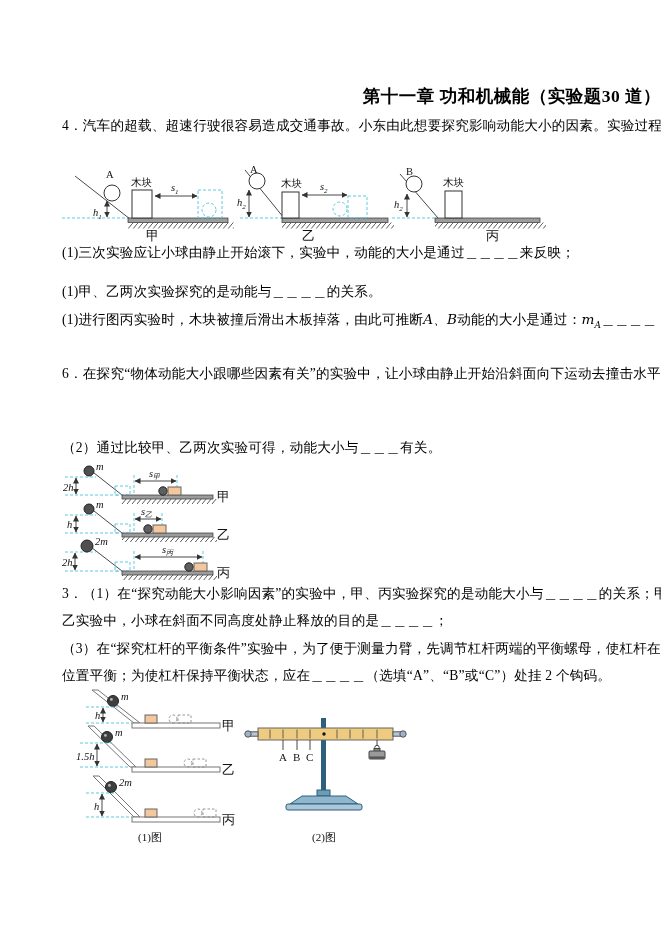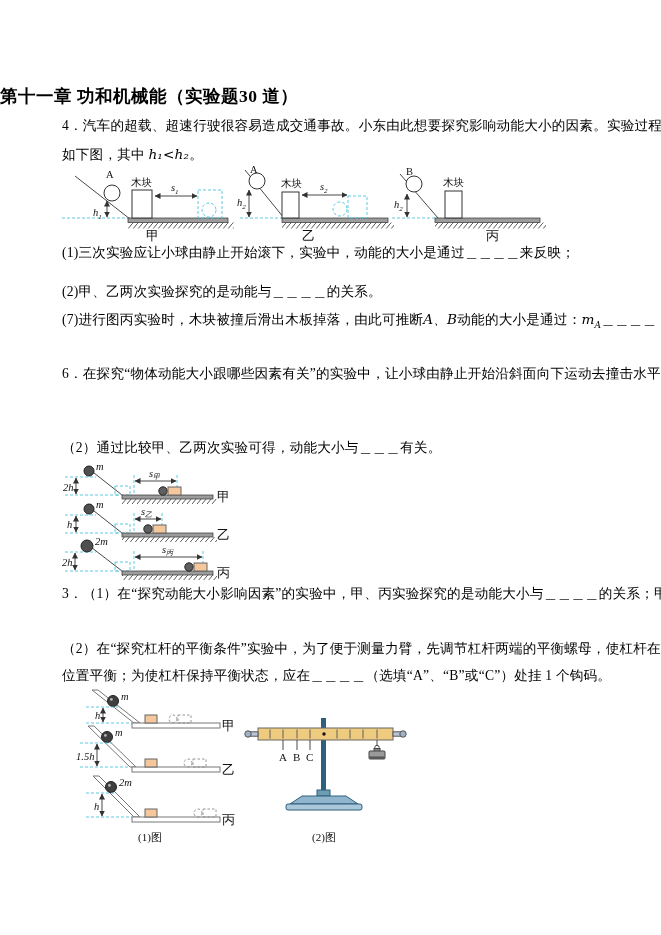--- a/index.html
+++ b/index.html
@@ -1,18 +1,18 @@
 <!DOCTYPE html>
 <html><head>
 <meta charset="utf-8">
 <style>
   html,body{margin:0;padding:0;background:#e8e8e8;}
   .page{position:relative;width:661px;height:935px;background:#ffffff;margin:0 auto;
         font-family:"Liberation Serif","DejaVu Serif",serif;color:#000;overflow:hidden;}
-  .title{position:absolute;left:0;top:84px;width:100%;text-align:left;
+  .title{position:absolute;left:0;top:84px;width:100%;text-align:right;
          font-size:17.5px;font-weight:bold;letter-spacing:.5px;}
   .t{position:absolute;left:62px;width:556px;font-size:13.6px;white-space:nowrap;letter-spacing:.2px;}
   .v{font-style:italic;font-family:"DejaVu Serif",serif;}
   sub{font-size:9px;}
   svg{position:absolute;overflow:visible;}
   svg text{font-family:"Liberation Serif","DejaVu Serif",serif;fill:#111;}
   .dash{stroke:#4cc4de;stroke-width:.9;fill:none;stroke-dasharray:3 2;}
   .gdash{stroke:#8a8a8a;stroke-width:.9;fill:none;stroke-dasharray:2.5 2;}
   .arr{stroke:#333;stroke-width:.9;fill:none;}
   .ln{stroke:#333;stroke-width:.9;fill:none;}
@@ -23,21 +23,20 @@
   .smallcap{font-size:11px;}
 </style>
 </head>
 <body>
 
 <div class="page">
 
   <div class="title">第十一章 功和机械能（实验题30 道）</div>
 
   <div class="t" style="top:117px">4．汽车的超载、超速行驶很容易造成交通事故。小东由此想要探究影响动能大小的因素。实验过程</div>
-  <div class="t" style="top:146px"><span>如下图，其中 </span><span class="v">h₁&lt;h₂</span><span>。</span></div>
 
   <svg width="545" height="80" viewBox="0 0 545 80" style="left:62px;top:164px">
     <defs>
       <marker id="f1a" viewBox="0 0 6 6" markerWidth="6" markerHeight="6" refX="5.5" refY="3" orient="auto-start-reverse" markerUnits="userSpaceOnUse">
           <path d="M0,0L6,3L0,6Z" fill="#333"></path>
         </marker>
       <pattern id="f1h" width="5" height="6" patternUnits="userSpaceOnUse">
         <line x1="5" y1="0" x2="0" y2="6" stroke="#444" stroke-width="0.9"></line>
       </pattern>
     </defs>
@@ -87,22 +86,22 @@
       <text class="lblI" x="2" y="44"><tspan>h</tspan><tspan font-size="7" dy="2.5">2</tspan></text>
       <rect x="43" y="54" width="105" height="4.5" fill="#9c9c9c" stroke="#333" stroke-width="0.7"></rect>
       <rect x="43" y="58.5" width="111" height="6" fill="url(#f1h)"></rect>
       <rect x="53" y="27" width="17" height="27" fill="#fff" stroke="#333"></rect>
       <text class="lbl" x="51" y="22">木块</text>
       <text class="cap" x="94" y="76">丙</text>
     </g>
   </svg>
 
   <div class="t" style="top:244px">(1)三次实验应让小球由静止开始滚下，实验中，动能的大小是通过＿＿＿＿来反映；</div>
-  <div class="t" style="top:283px">(2)甲、乙两次实验探究的是动能与＿＿＿＿的关系。</div>
-  <div class="t" style="top:311px"><span>(7)进行图丙实验时，木块被撞后滑出木板掉落，由此可推断</span><span class="v">A、B</span><span>动能的大小是通过：</span><span class="v">m</span><sub class="v">A</sub><span>＿＿＿＿</span></div>
+  <div class="t" style="top:283px">(1)甲、乙两次实验探究的是动能与＿＿＿＿的关系。</div>
+  <div class="t" style="top:311px"><span>(1)进行图丙实验时，木块被撞后滑出木板掉落，由此可推断</span><span class="v">A、B</span><span>动能的大小是通过：</span><span class="v">m</span><sub class="v">A</sub><span>＿＿＿＿</span></div>
 
   <div class="t" style="top:365px">6．在探究“物体动能大小跟哪些因素有关”的实验中，让小球由静止开始沿斜面向下运动去撞击水平</div>
   <div class="t" style="top:439px">（2）通过比较甲、乙两次实验可得，动能大小与＿＿＿有关。</div>
 
   <svg width="178" height="122" viewBox="0 0 178 122" style="left:62px;top:462px">
     <defs>
       <marker id="f2a" viewBox="0 0 6 6" markerWidth="6" markerHeight="6" refX="5.5" refY="3" orient="auto-start-reverse" markerUnits="userSpaceOnUse">
           <path d="M0,0L6,3L0,6Z" fill="#333"></path>
         </marker>
       <pattern id="f2h" width="5" height="6" patternUnits="userSpaceOnUse">
@@ -165,22 +164,23 @@
       <line class="dash" x1="141" y1="89" x2="141" y2="109"></line>
       <line class="arr" x1="73" y1="95" x2="140" y2="95" marker-start="url(#f2a)" marker-end="url(#f2a)"></line>
       <text class="lblI" x="100" y="91" font-size="9.5"><tspan>s</tspan><tspan font-size="7" dy="2">丙</tspan></text>
       <circle cx="127" cy="105" r="4.2" fill="#5f5f5f" stroke="#222"></circle>
       <rect x="132" y="101" width="13" height="8" fill="#f4c79c" stroke="#666"></rect>
       <text class="cap" x="155" y="115">丙</text>
     </g>
   </svg>
 
   <div class="t" style="top:585px">3．（1）在“探究动能大小影响因素”的实验中，甲、丙实验探究的是动能大小与＿＿＿＿的关系；甲、</div>
-  <div class="t" style="top:640px">（2）在“探究杠杆的平衡条件”实验中，为了便于测量力臂，先调节杠杆两端的平衡螺母，使杠杆在</div>
-  <div class="t" style="top:667px">位置平衡；为使杠杆保持平衡状态，应在＿＿＿＿（选填“A”、“B”或“C”）处挂 1 个钩码。</div>
+  <div class="t" style="top:612px">乙实验中，小球在斜面不同高度处静止释放的目的是＿＿＿＿；</div>
+  <div class="t" style="top:640px">（3）在“探究杠杆的平衡条件”实验中，为了便于测量力臂，先调节杠杆两端的平衡螺母，使杠杆在</div>
+  <div class="t" style="top:667px">位置平衡；为使杠杆保持平衡状态，应在＿＿＿＿（选填“A”、“B”或“C”）处挂 2 个钩码。</div>
 
   <svg width="180" height="155" viewBox="0 0 180 155" style="left:62px;top:690px">
     <defs>
       <marker id="f3a" viewBox="0 0 6 6" markerWidth="6" markerHeight="6" refX="5.5" refY="3" orient="auto-start-reverse" markerUnits="userSpaceOnUse">
           <path d="M0,0L6,3L0,6Z" fill="#333"></path>
         </marker>
     </defs>
 
     <g>
       <polygon points="30,0 36,0 78,33 72,33" fill="#fff" stroke="#777"></polygon>

